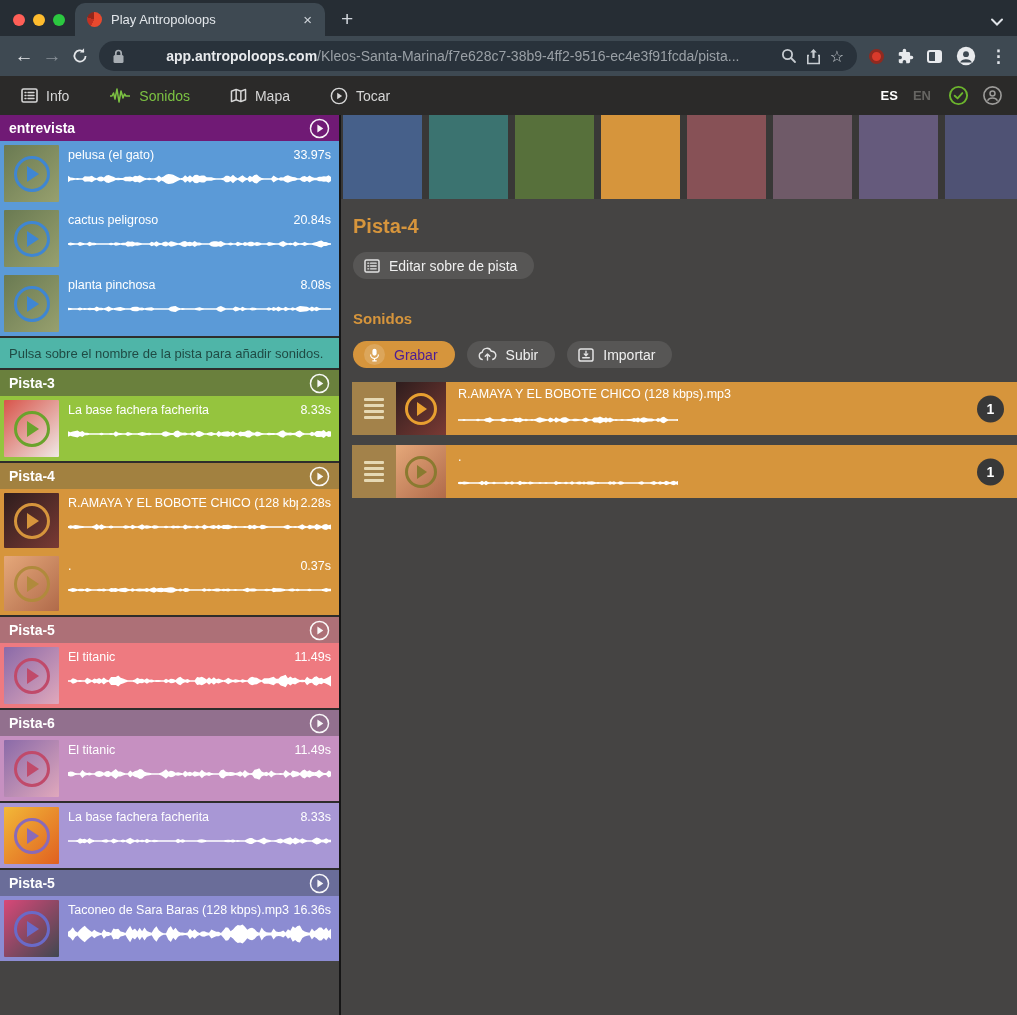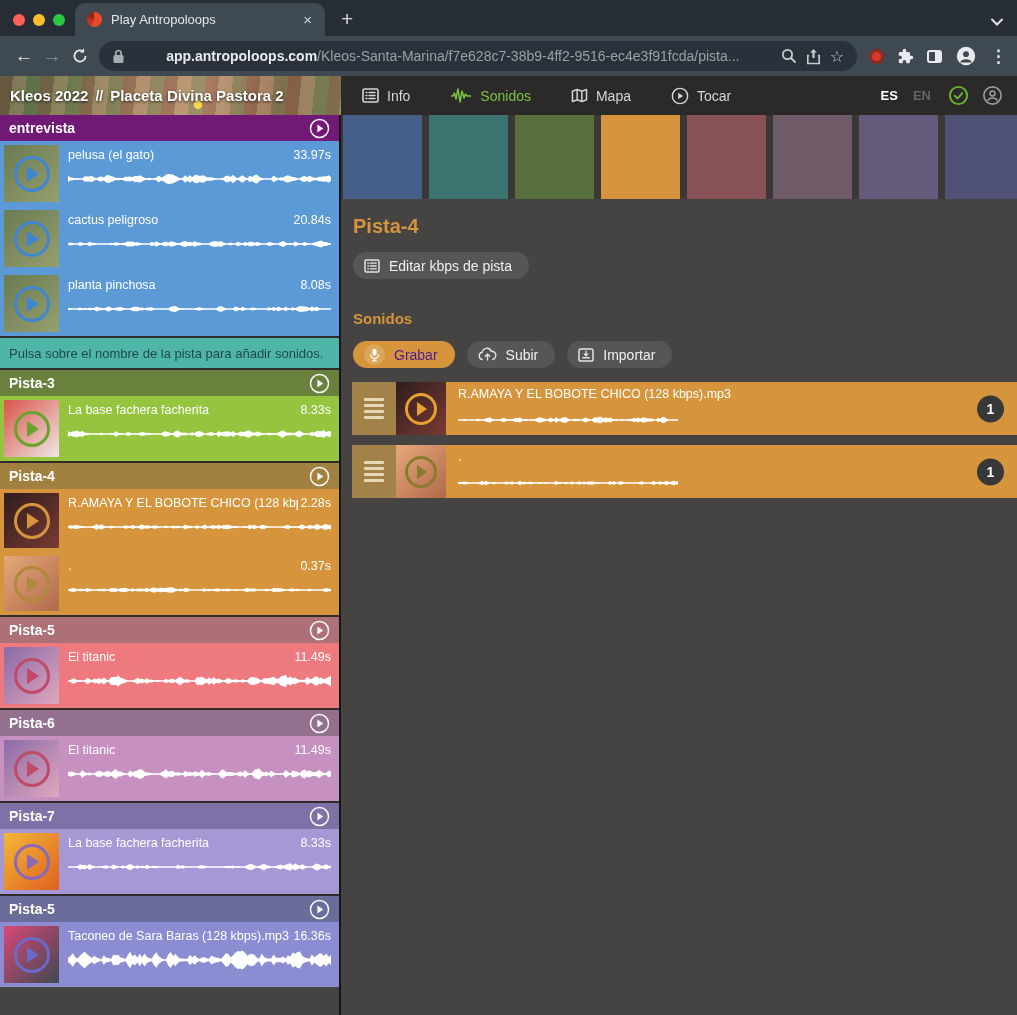--- a/index.html
+++ b/index.html
@@ -182,25 +182,20 @@
           <circle cx="12" cy="12" r="10" fill="#e8eaed"></circle>
           <circle cx="12" cy="10" r="3.2" fill="#3e4952"></circle>
           <path d="M5.5 19 a7 5.5 0 0 1 13 0" fill="#3e4952"></path>
         </svg>
     </span>
     <span class="kebab">⋮</span>
   </div>
 </div>
 
 <div class="appheader">
-  <div class="banner">
-    <span class="proj">Kleos 2022</span>
-    <span class="sep">//</span>
-    <span class="scene">Placeta Divina Pastora 2</span>
-  </div>
   <nav class="appnav">
     <span class="nav-item">
       <svg width="17" height="15" viewBox="0 0 17 15">
           <rect x="1" y="1" width="15" height="13" rx="1.5" fill="none" stroke="currentColor" stroke-width="1.6"></rect>
           <path d="M4 4.5h1 M4 7.5h1 M4 10.5h1 M7 4.5h6 M7 7.5h6 M7 10.5h6" stroke="currentColor" stroke-width="1.4" stroke-linecap="round"></path>
         </svg>
       <span>Info</span>
     </span>
     <span class="nav-item active">
       <svg width="22" height="16" viewBox="0 0 22 16">
@@ -422,29 +417,20 @@
               <span class="s-title">El titanic</span>
               <span class="s-dur">11.49s</span>
             </div>
             <svg class="wave" viewBox="0 0 300 30" preserveAspectRatio="none">
               <path fill="#fff" d="M0.0 13.1 L2.7 12.2 L5.5 12.3 L8.2 13.8 L10.9 14.0 L13.6 14.1 L16.4 10.5 L19.1 12.9 L21.8 13.9 L24.5 13.3 L27.3 14.0 L30.0 14.1 L32.7 12.2 L35.5 11.5 L38.2 12.0 L40.9 13.5 L43.6 11.9 L46.4 11.5 L49.1 13.4 L51.8 11.2 L54.5 9.3 L57.3 12.0 L60.0 12.0 L62.7 13.2 L65.5 14.1 L68.2 14.1 L70.9 11.1 L73.6 13.2 L76.4 11.6 L79.1 10.9 L81.8 9.1 L84.5 9.7 L87.3 12.5 L90.0 13.4 L92.7 13.5 L95.5 14.1 L98.2 14.1 L100.9 14.1 L103.6 14.1 L106.4 13.2 L109.1 11.6 L111.8 9.6 L114.5 12.5 L117.3 11.3 L120.0 11.9 L122.7 13.5 L125.5 12.9 L128.2 13.6 L130.9 14.0 L133.6 11.2 L136.4 13.2 L139.1 12.3 L141.8 13.7 L144.5 11.8 L147.3 12.8 L150.0 13.4 L152.7 10.1 L155.5 12.8 L158.2 13.6 L160.9 12.6 L163.6 13.9 L166.4 14.1 L169.1 14.0 L171.8 14.1 L174.5 10.6 L177.3 9.7 L180.0 12.3 L182.7 13.1 L185.5 12.6 L188.2 13.0 L190.9 13.9 L193.6 13.3 L196.4 11.7 L199.1 13.5 L201.8 10.3 L204.5 12.9 L207.3 14.0 L210.0 13.8 L212.7 10.0 L215.5 9.5 L218.2 8.3 L220.9 12.0 L223.6 13.2 L226.4 12.3 L229.1 13.8 L231.8 11.0 L234.5 13.2 L237.3 14.1 L240.0 14.1 L242.7 13.8 L245.5 14.1 L248.2 10.5 L250.9 12.8 L253.6 14.0 L256.4 10.9 L259.1 11.9 L261.8 12.4 L264.5 13.8 L267.3 11.0 L270.0 9.7 L272.7 12.0 L275.5 10.8 L278.2 12.4 L280.9 12.9 L283.6 12.3 L286.4 10.1 L289.1 12.5 L291.8 13.8 L294.5 13.9 L297.3 11.1 L300.0 12.4 L300.0 17.6 L297.3 18.9 L294.5 16.1 L291.8 16.2 L289.1 17.5 L286.4 19.9 L283.6 17.7 L280.9 17.1 L278.2 17.6 L275.5 19.2 L272.7 18.0 L270.0 20.3 L267.3 19.0 L264.5 16.2 L261.8 17.6 L259.1 18.1 L256.4 19.1 L253.6 16.0 L250.9 17.2 L248.2 19.5 L245.5 15.9 L242.7 16.2 L240.0 15.9 L237.3 15.9 L234.5 16.8 L231.8 19.0 L229.1 16.2 L226.4 17.7 L223.6 16.8 L220.9 18.0 L218.2 21.7 L215.5 20.5 L212.7 20.0 L210.0 16.2 L207.3 16.0 L204.5 17.1 L201.8 19.7 L199.1 16.5 L196.4 18.3 L193.6 16.7 L190.9 16.1 L188.2 17.0 L185.5 17.4 L182.7 16.9 L180.0 17.7 L177.3 20.3 L174.5 19.4 L171.8 15.9 L169.1 16.0 L166.4 15.9 L163.6 16.1 L160.9 17.4 L158.2 16.4 L155.5 17.2 L152.7 19.9 L150.0 16.6 L147.3 17.2 L144.5 18.2 L141.8 16.3 L139.1 17.7 L136.4 16.8 L133.6 18.8 L130.9 16.0 L128.2 16.4 L125.5 17.1 L122.7 16.5 L120.0 18.1 L117.3 18.7 L114.5 17.5 L111.8 20.4 L109.1 18.4 L106.4 16.8 L103.6 15.9 L100.9 15.9 L98.2 15.9 L95.5 15.9 L92.7 16.5 L90.0 16.6 L87.3 17.5 L84.5 20.3 L81.8 20.9 L79.1 19.1 L76.4 18.4 L73.6 16.8 L70.9 18.9 L68.2 15.9 L65.5 15.9 L62.7 16.8 L60.0 18.0 L57.3 18.0 L54.5 20.7 L51.8 18.8 L49.1 16.6 L46.4 18.5 L43.6 18.1 L40.9 16.5 L38.2 18.0 L35.5 18.5 L32.7 17.8 L30.0 15.9 L27.3 16.0 L24.5 16.7 L21.8 16.1 L19.1 17.1 L16.4 19.5 L13.6 15.9 L10.9 16.0 L8.2 16.2 L5.5 17.7 L2.7 17.8 L0.0 16.9 Z"></path>
             </svg>
           </div>
         </div>
       </section>
       <section class="track">
-        <div class="t-head" style="background:#7f70a7">
-          <span class="t-name">Pista-7</span>
-          <span class="head-play">
-            <svg width="21" height="21" viewBox="0 0 20 20">
-              <circle cx="10" cy="10" r="8.6" fill="none" stroke="#fff" stroke-width="1.4"></circle>
-              <path d="M8 6.3 L13.6 10 L8 13.7 Z" fill="#fff"></path>
-            </svg>
-          </span>
-        </div>
         <div class="s-row" style="background:#a897d5">
           <div class="thumb" style="background:linear-gradient(135deg,#f2b838,#e06020)">
             <span class="ring" style="border-color:#8a6ab8">
               <i style="border-left-color:#8a6ab8"></i>
             </span>
           </div>
           <div class="s-body">
             <div class="s-line">
               <span class="s-title">La base fachera facherita</span>
               <span class="s-dur">8.33s</span>
@@ -496,21 +482,21 @@
       </div>
     <h1 class="track-title">Pista-4</h1>
     <div class="edit-row">
       <button class="pill">
         <span class="picon">
           <svg width="16" height="14" viewBox="0 0 17 15">
               <rect x="1" y="1" width="15" height="13" rx="1.5" fill="none" stroke="currentColor" stroke-width="1.6"></rect>
               <path d="M4 4.5h1 M4 7.5h1 M4 10.5h1 M7 4.5h6 M7 7.5h6 M7 10.5h6" stroke="currentColor" stroke-width="1.4" stroke-linecap="round"></path>
             </svg>
         </span>
-        <span>Editar kbps de pista</span>
+        <span>Editar sobre de pista</span>
       </button>
     </div>
     <h2 class="sounds-heading">Sonidos</h2>
     <div class="btnrow">
       <button class="pill orange">
         <span class="mic-wrap">
           <svg width="11" height="14" viewBox="0 0 12 16">
               <rect x="3.6" y="0.8" width="4.8" height="8" rx="2.4" fill="#fff"></rect>
               <path d="M1.5 7.5 a4.5 4.5 0 0 0 9 0" fill="none" stroke="#fff" stroke-width="1.4"></path>
               <path d="M6 12 V14.5 M3.5 14.8 h5" stroke="#fff" stroke-width="1.4"></path>

